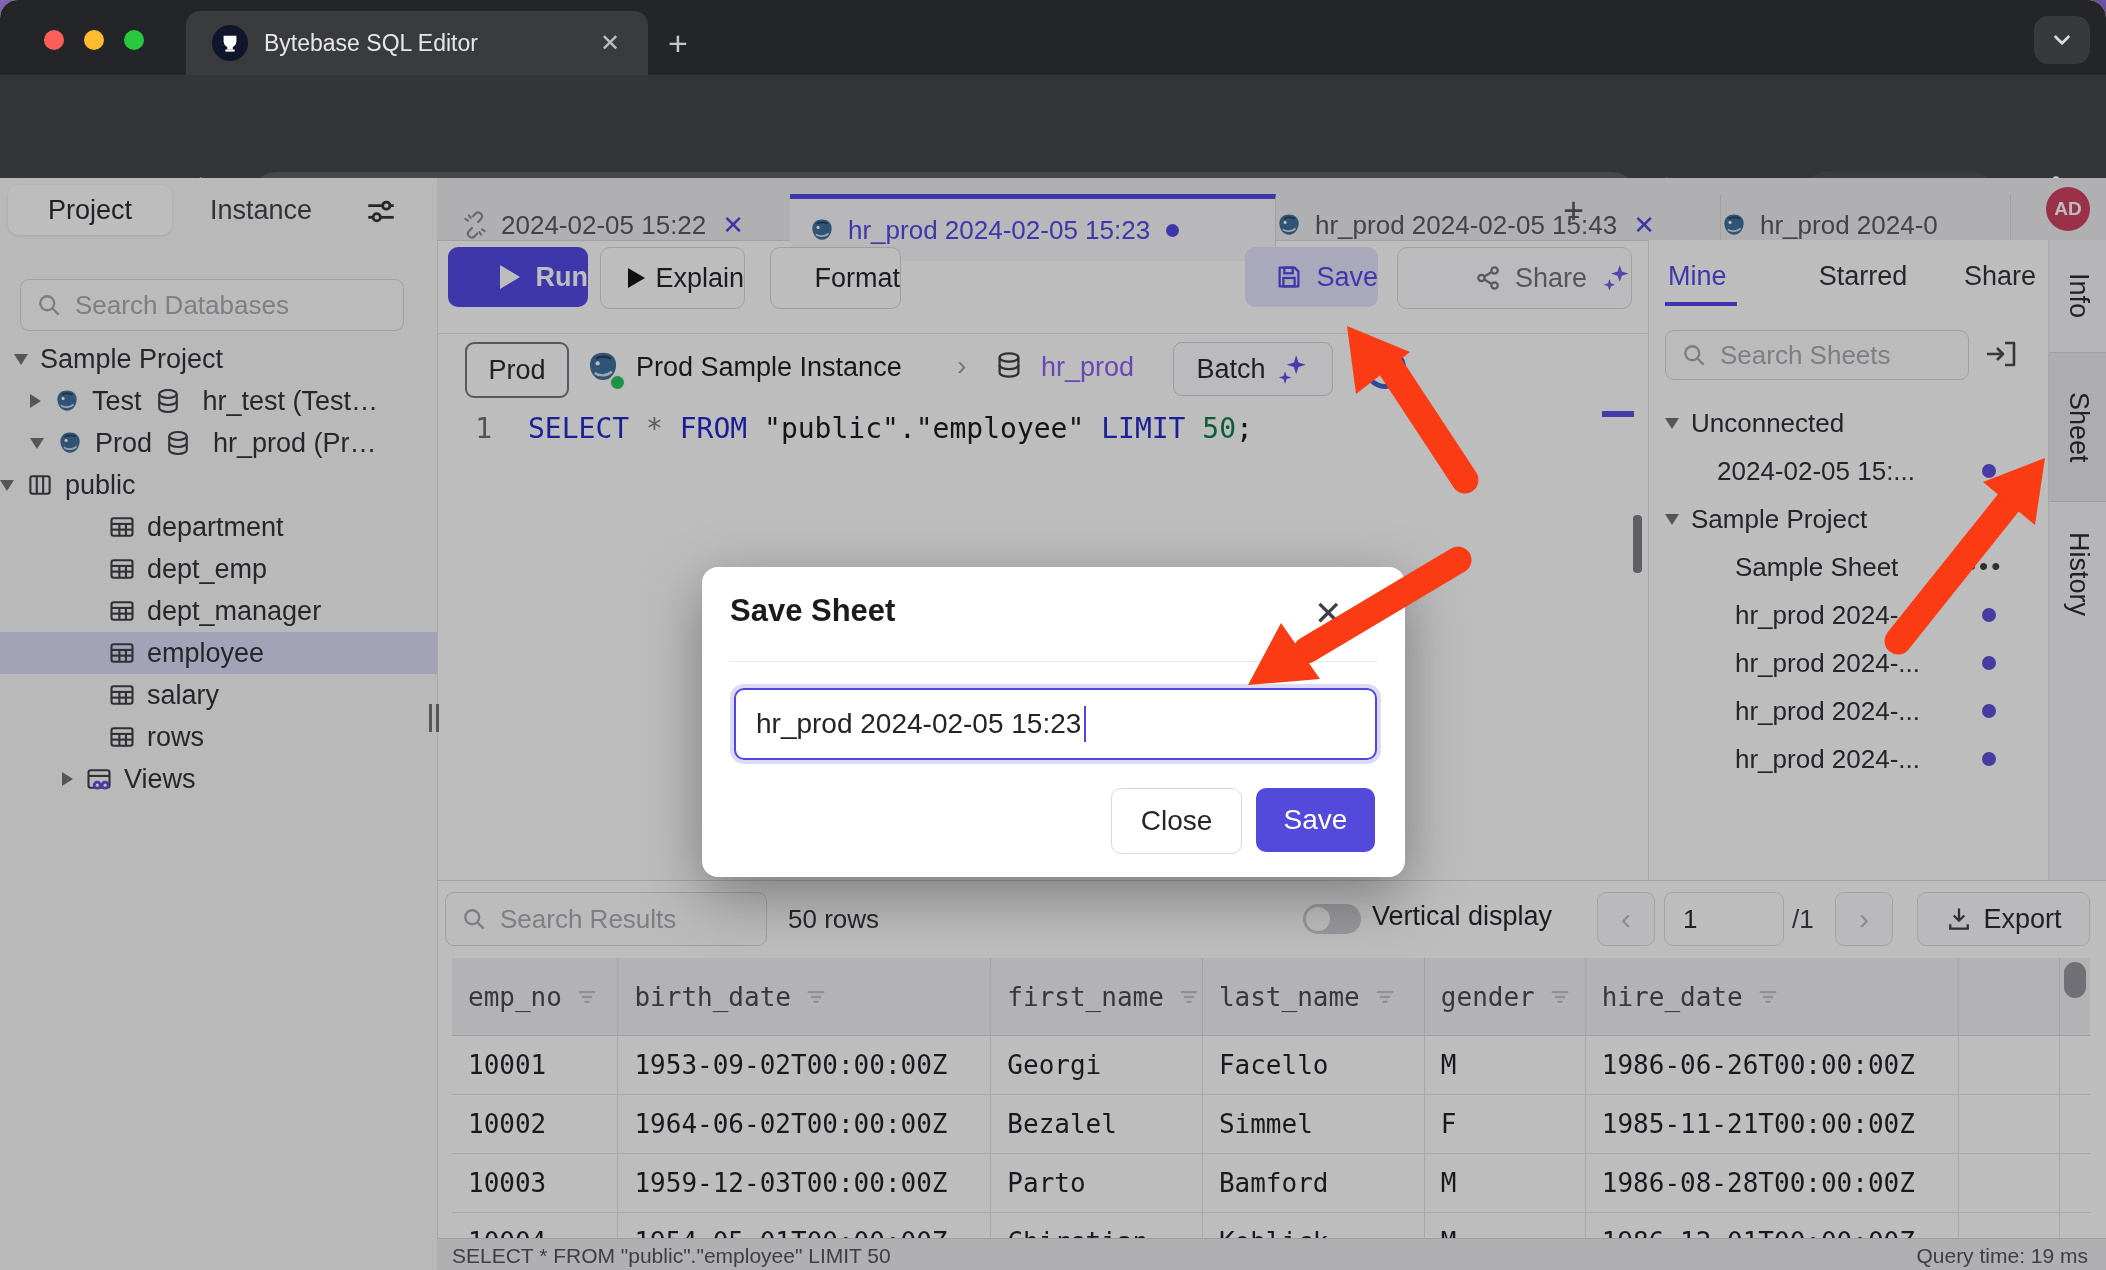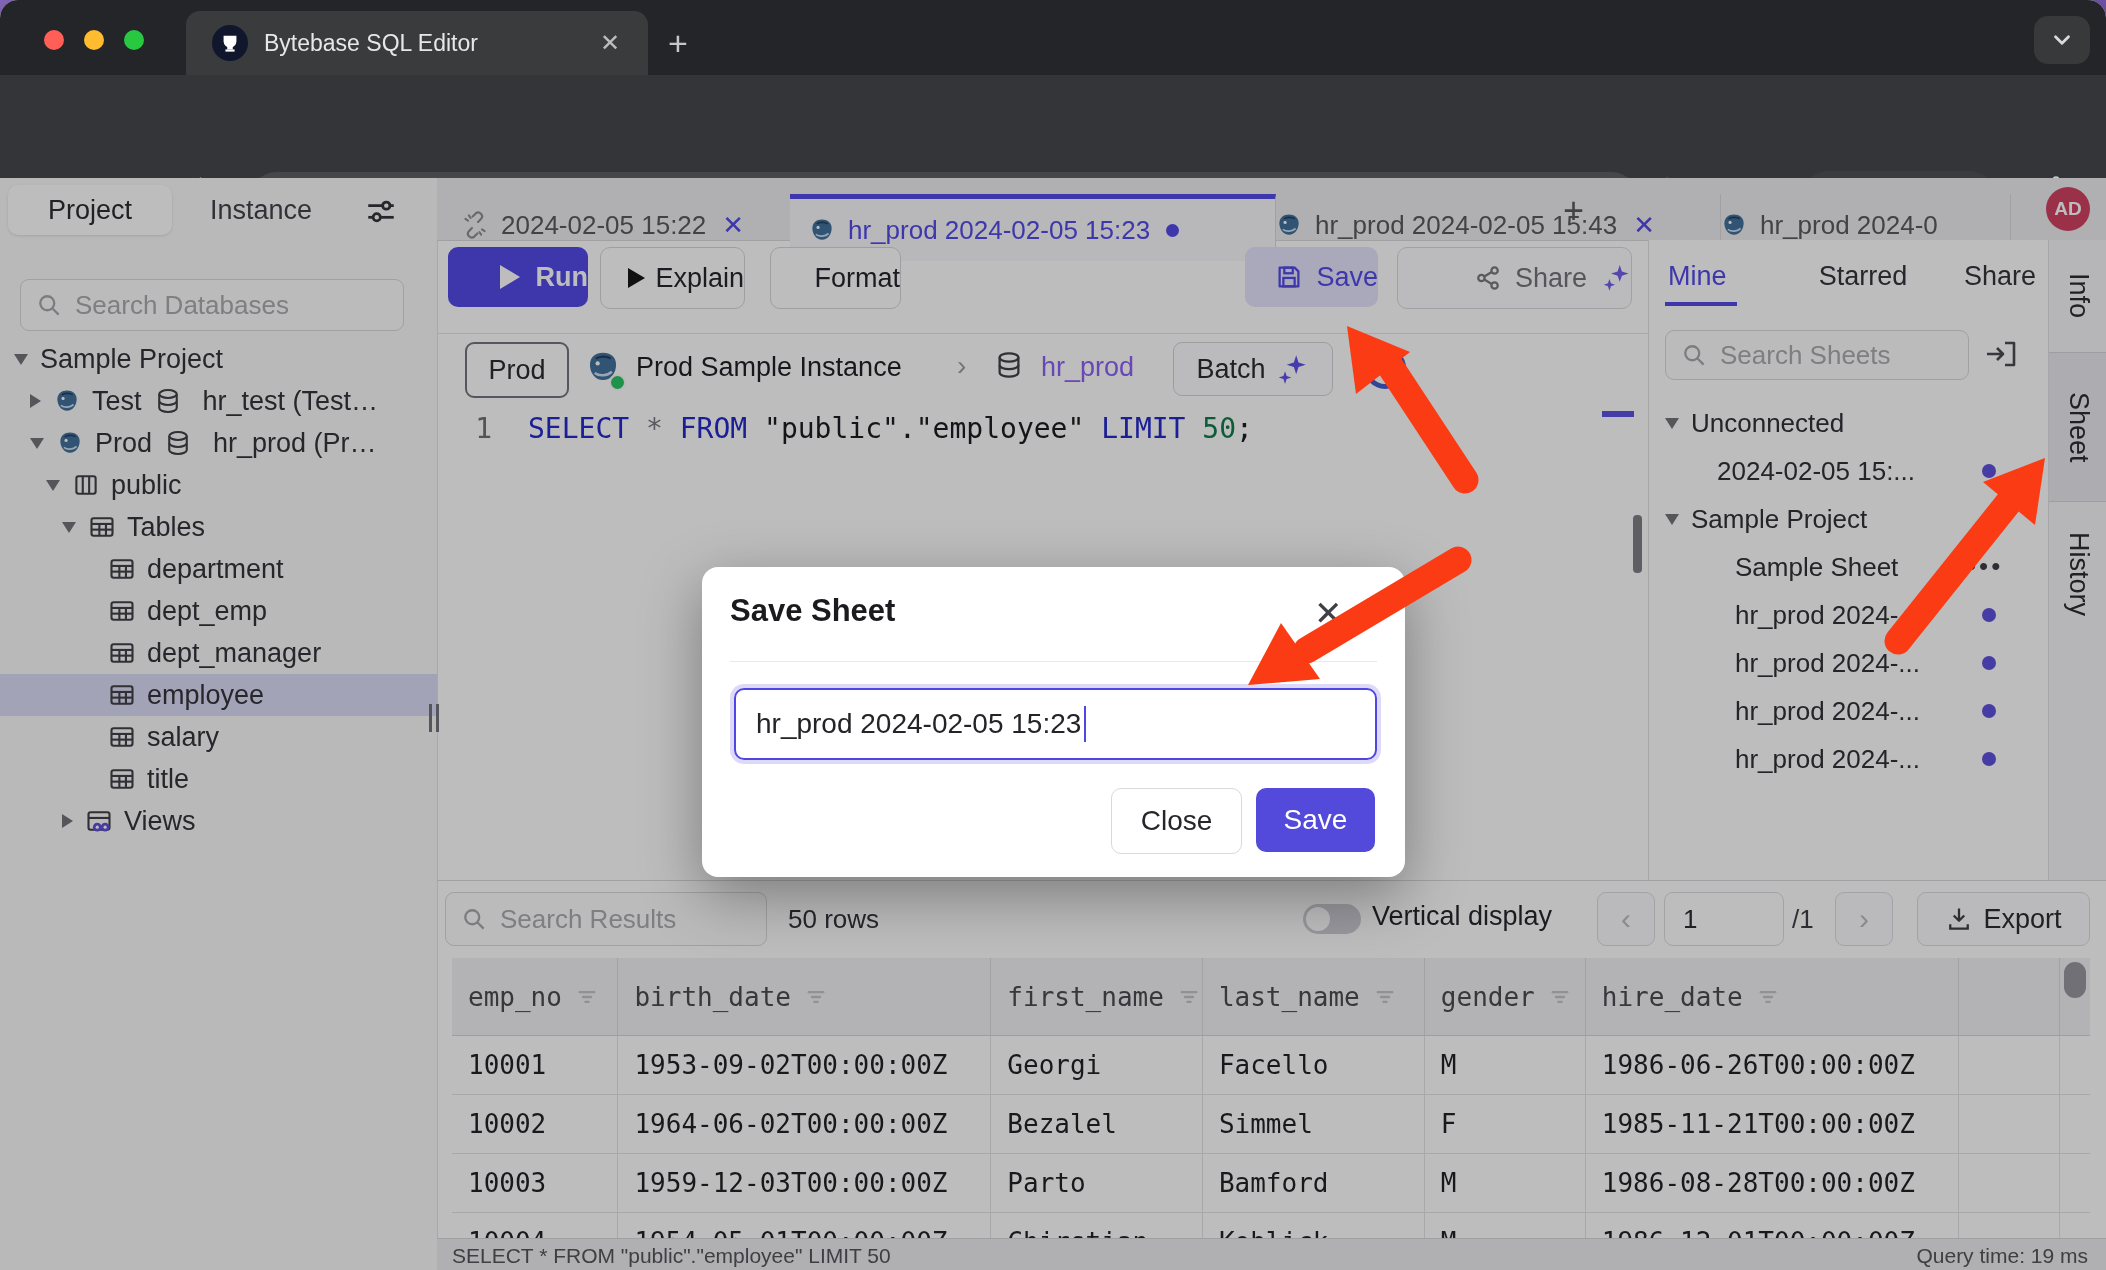--- a/index.html
+++ b/index.html
@@ -287,99 +287,88 @@
                   <path d="M9 21c4 3 10.5 2.5 14.5-1" stroke="#cfe0ee" stroke-width="2" fill="none"></path>
                 </svg></span>
               <span>Prod</span>
               <span class="ticon" style="margin-left:12px"><svg viewBox="0 0 32 32">
                   <ellipse cx="16" cy="8" rx="10" ry="4.5" fill="none" stroke="#3c3c42" stroke-width="2.4"></ellipse>
                   <path d="M6 8v16c0 2.5 4.5 4.5 10 4.5S26 26.5 26 24V8" fill="none" stroke="#3c3c42" stroke-width="2.4"></path>
                   <path d="M6 16c0 2.5 4.5 4.5 10 4.5S26 18.5 26 16" fill="none" stroke="#3c3c42" stroke-width="2.4"></path>
                 </svg></span>
               <span class="lbl2">hr_prod (Pr…</span>
             </div>
-            <div class="trow" style="padding-left: 46px;">
+            <div class="trow" style="">
               <span class="c-down"></span>
               <span class="ticon"><svg viewBox="0 0 32 32">
                   <rect x="5" y="6" width="22" height="20" rx="2.5" fill="none" stroke="#3c3c42" stroke-width="2.4"></rect>
                   <line x1="12.3" y1="6" x2="12.3" y2="26" fill="none" stroke="#3c3c42" stroke-width="2.4"></line>
                   <line x1="19.6" y1="6" x2="19.6" y2="26" fill="none" stroke="#3c3c42" stroke-width="2.4"></line>
                 </svg></span>
               <span>public</span>
             </div>
-            <div class="trow" style="padding-left: 62px;">
-              <span class="c-down"></span>
+            <div class="trow" style="padding-left: 108px;">
               <span class="ticon"><svg viewBox="0 0 32 32">
                   <rect x="4" y="6" width="24" height="20" rx="2.5" fill="none" stroke="#3c3c42" stroke-width="2.4"></rect>
                   <line x1="4" y1="12.5" x2="28" y2="12.5" fill="none" stroke="#3c3c42" stroke-width="2.4"></line>
                   <line x1="4" y1="19" x2="28" y2="19" fill="none" stroke="#3c3c42" stroke-width="2.4"></line>
                   <line x1="13" y1="12.5" x2="13" y2="26" fill="none" stroke="#3c3c42" stroke-width="2.4"></line>
                   <line x1="20.5" y1="12.5" x2="20.5" y2="26" fill="none" stroke="#3c3c42" stroke-width="2.4"></line>
                 </svg></span>
-              <span>Tables</span>
+              <span>department</span>
             </div>
             <div class="trow" style="padding-left: 108px;">
               <span class="ticon"><svg viewBox="0 0 32 32">
                   <rect x="4" y="6" width="24" height="20" rx="2.5" fill="none" stroke="#3c3c42" stroke-width="2.4"></rect>
                   <line x1="4" y1="12.5" x2="28" y2="12.5" fill="none" stroke="#3c3c42" stroke-width="2.4"></line>
                   <line x1="4" y1="19" x2="28" y2="19" fill="none" stroke="#3c3c42" stroke-width="2.4"></line>
                   <line x1="13" y1="12.5" x2="13" y2="26" fill="none" stroke="#3c3c42" stroke-width="2.4"></line>
                   <line x1="20.5" y1="12.5" x2="20.5" y2="26" fill="none" stroke="#3c3c42" stroke-width="2.4"></line>
                 </svg></span>
-              <span>department</span>
+              <span>dept_emp</span>
             </div>
             <div class="trow" style="padding-left: 108px;">
               <span class="ticon"><svg viewBox="0 0 32 32">
                   <rect x="4" y="6" width="24" height="20" rx="2.5" fill="none" stroke="#3c3c42" stroke-width="2.4"></rect>
                   <line x1="4" y1="12.5" x2="28" y2="12.5" fill="none" stroke="#3c3c42" stroke-width="2.4"></line>
                   <line x1="4" y1="19" x2="28" y2="19" fill="none" stroke="#3c3c42" stroke-width="2.4"></line>
                   <line x1="13" y1="12.5" x2="13" y2="26" fill="none" stroke="#3c3c42" stroke-width="2.4"></line>
                   <line x1="20.5" y1="12.5" x2="20.5" y2="26" fill="none" stroke="#3c3c42" stroke-width="2.4"></line>
                 </svg></span>
-              <span>dept_emp</span>
-            </div>
-            <div class="trow" style="padding-left: 108px;">
+              <span>dept_manager</span>
+            </div>
+            <div class="trow sel" style="padding-left: 108px;">
               <span class="ticon"><svg viewBox="0 0 32 32">
                   <rect x="4" y="6" width="24" height="20" rx="2.5" fill="none" stroke="#3c3c42" stroke-width="2.4"></rect>
                   <line x1="4" y1="12.5" x2="28" y2="12.5" fill="none" stroke="#3c3c42" stroke-width="2.4"></line>
                   <line x1="4" y1="19" x2="28" y2="19" fill="none" stroke="#3c3c42" stroke-width="2.4"></line>
                   <line x1="13" y1="12.5" x2="13" y2="26" fill="none" stroke="#3c3c42" stroke-width="2.4"></line>
                   <line x1="20.5" y1="12.5" x2="20.5" y2="26" fill="none" stroke="#3c3c42" stroke-width="2.4"></line>
                 </svg></span>
-              <span>dept_manager</span>
-            </div>
-            <div class="trow sel" style="padding-left: 108px;">
+              <span>employee</span>
+            </div>
+            <div class="trow" style="padding-left: 108px;">
               <span class="ticon"><svg viewBox="0 0 32 32">
                   <rect x="4" y="6" width="24" height="20" rx="2.5" fill="none" stroke="#3c3c42" stroke-width="2.4"></rect>
                   <line x1="4" y1="12.5" x2="28" y2="12.5" fill="none" stroke="#3c3c42" stroke-width="2.4"></line>
                   <line x1="4" y1="19" x2="28" y2="19" fill="none" stroke="#3c3c42" stroke-width="2.4"></line>
                   <line x1="13" y1="12.5" x2="13" y2="26" fill="none" stroke="#3c3c42" stroke-width="2.4"></line>
                   <line x1="20.5" y1="12.5" x2="20.5" y2="26" fill="none" stroke="#3c3c42" stroke-width="2.4"></line>
                 </svg></span>
-              <span>employee</span>
+              <span>salary</span>
             </div>
             <div class="trow" style="padding-left: 108px;">
               <span class="ticon"><svg viewBox="0 0 32 32">
                   <rect x="4" y="6" width="24" height="20" rx="2.5" fill="none" stroke="#3c3c42" stroke-width="2.4"></rect>
                   <line x1="4" y1="12.5" x2="28" y2="12.5" fill="none" stroke="#3c3c42" stroke-width="2.4"></line>
                   <line x1="4" y1="19" x2="28" y2="19" fill="none" stroke="#3c3c42" stroke-width="2.4"></line>
                   <line x1="13" y1="12.5" x2="13" y2="26" fill="none" stroke="#3c3c42" stroke-width="2.4"></line>
                   <line x1="20.5" y1="12.5" x2="20.5" y2="26" fill="none" stroke="#3c3c42" stroke-width="2.4"></line>
                 </svg></span>
-              <span>salary</span>
-            </div>
-            <div class="trow" style="padding-left: 108px;">
-              <span class="ticon"><svg viewBox="0 0 32 32">
-                  <rect x="4" y="6" width="24" height="20" rx="2.5" fill="none" stroke="#3c3c42" stroke-width="2.4"></rect>
-                  <line x1="4" y1="12.5" x2="28" y2="12.5" fill="none" stroke="#3c3c42" stroke-width="2.4"></line>
-                  <line x1="4" y1="19" x2="28" y2="19" fill="none" stroke="#3c3c42" stroke-width="2.4"></line>
-                  <line x1="13" y1="12.5" x2="13" y2="26" fill="none" stroke="#3c3c42" stroke-width="2.4"></line>
-                  <line x1="20.5" y1="12.5" x2="20.5" y2="26" fill="none" stroke="#3c3c42" stroke-width="2.4"></line>
-                </svg></span>
-              <span>title</span>
+              <span>rows</span>
             </div>
             <div class="trow" style="padding-left: 62px;">
               <span class="c-right"></span>
               <span class="ticon"><svg viewBox="0 0 32 32">
                   <rect x="4" y="6" width="24" height="20" rx="2.5" fill="none" stroke="#3c3c42" stroke-width="2.4"></rect>
                   <line x1="4" y1="12.5" x2="28" y2="12.5" fill="none" stroke="#3c3c42" stroke-width="2.4"></line>
                   <circle cx="14" cy="23" r="5" fill="#5a4ddb"></circle>
                   <circle cx="23" cy="23" r="5" fill="#5a4ddb"></circle>
                   <circle cx="14" cy="23" r="1.8" fill="#fff"></circle>
                   <circle cx="23" cy="23" r="1.8" fill="#fff"></circle>

